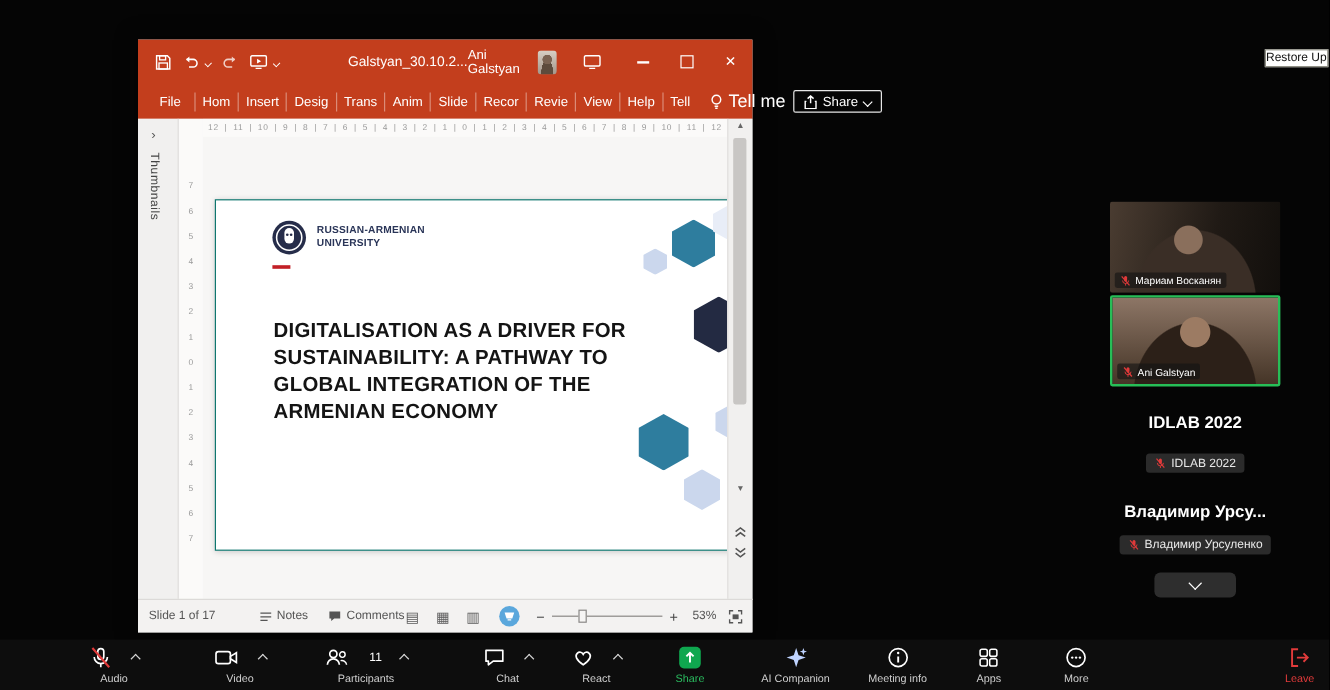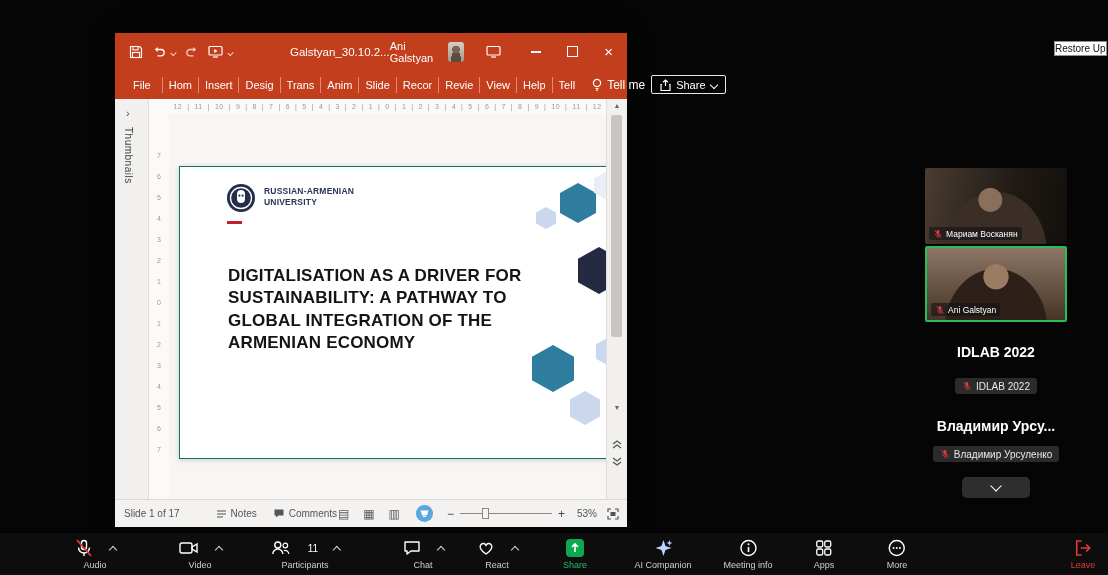--- a/index.html
+++ b/index.html
@@ -23,21 +23,21 @@
       radial-gradient(ellipse at 50% 105%,#5d4b3c 0 45%,transparent 46%),
       linear-gradient(#d8cfc4,#a3968a);}
   .winctl{width:46px;height:37px;display:flex;align-items:center;justify-content:center;font-size:15px;color:#fff;}
   .min-glyph{display:inline-block;width:10px;height:2px;background:#fff;}
   .max-glyph{display:inline-block;width:9px;height:9px;border:1.2px solid #fff;}
 
   .ppt-menubar{height:29px;background:#C33E1D;display:flex;align-items:center;padding-left:12px;color:#fff;font-size:11px;}
   .tab{padding:2px 6px;border-left:1px solid rgba(255,255,255,.4);white-space:nowrap;cursor:default;}
   .tab.file{border-left:none;padding:2px 11px 2px 6px;}
   .bulb{display:inline-flex;margin:0 4px 0 10px;}
-  .tellme{font-size:12px;margin-right:6px;white-space:nowrap;}
+  .tellme{font-size:15px;margin-right:6px;white-space:nowrap;}
   .share-btn{display:flex;align-items:center;gap:5px;border:1px solid rgba(255,255,255,.9);border-radius:2px;
              padding:2.5px 8px;margin:0 10px 0 auto;font-size:11px;}
 
   .ppt-body{position:absolute;top:66px;left:0;right:0;bottom:27px;display:flex;}
   .thumb-strip{width:33px;background:#F1F0EF;border-right:1px solid #E0DEDC;position:relative;}
   .expand-icon{position:absolute;top:8px;left:11px;color:#555;font-size:11px;}
   .thumb-label{position:absolute;top:28px;left:8px;writing-mode:vertical-rl;font-size:10px;color:#444;letter-spacing:.5px;}
   .v-ruler{width:20px;background:#FBFAF9;color:#999;font-size:7px;text-align:center;white-space:pre-line;
            line-height:21px;padding-top:46px;box-sizing:border-box;}
   .canvas{position:relative;flex:1;background:#F7F6F5;overflow:hidden;}

